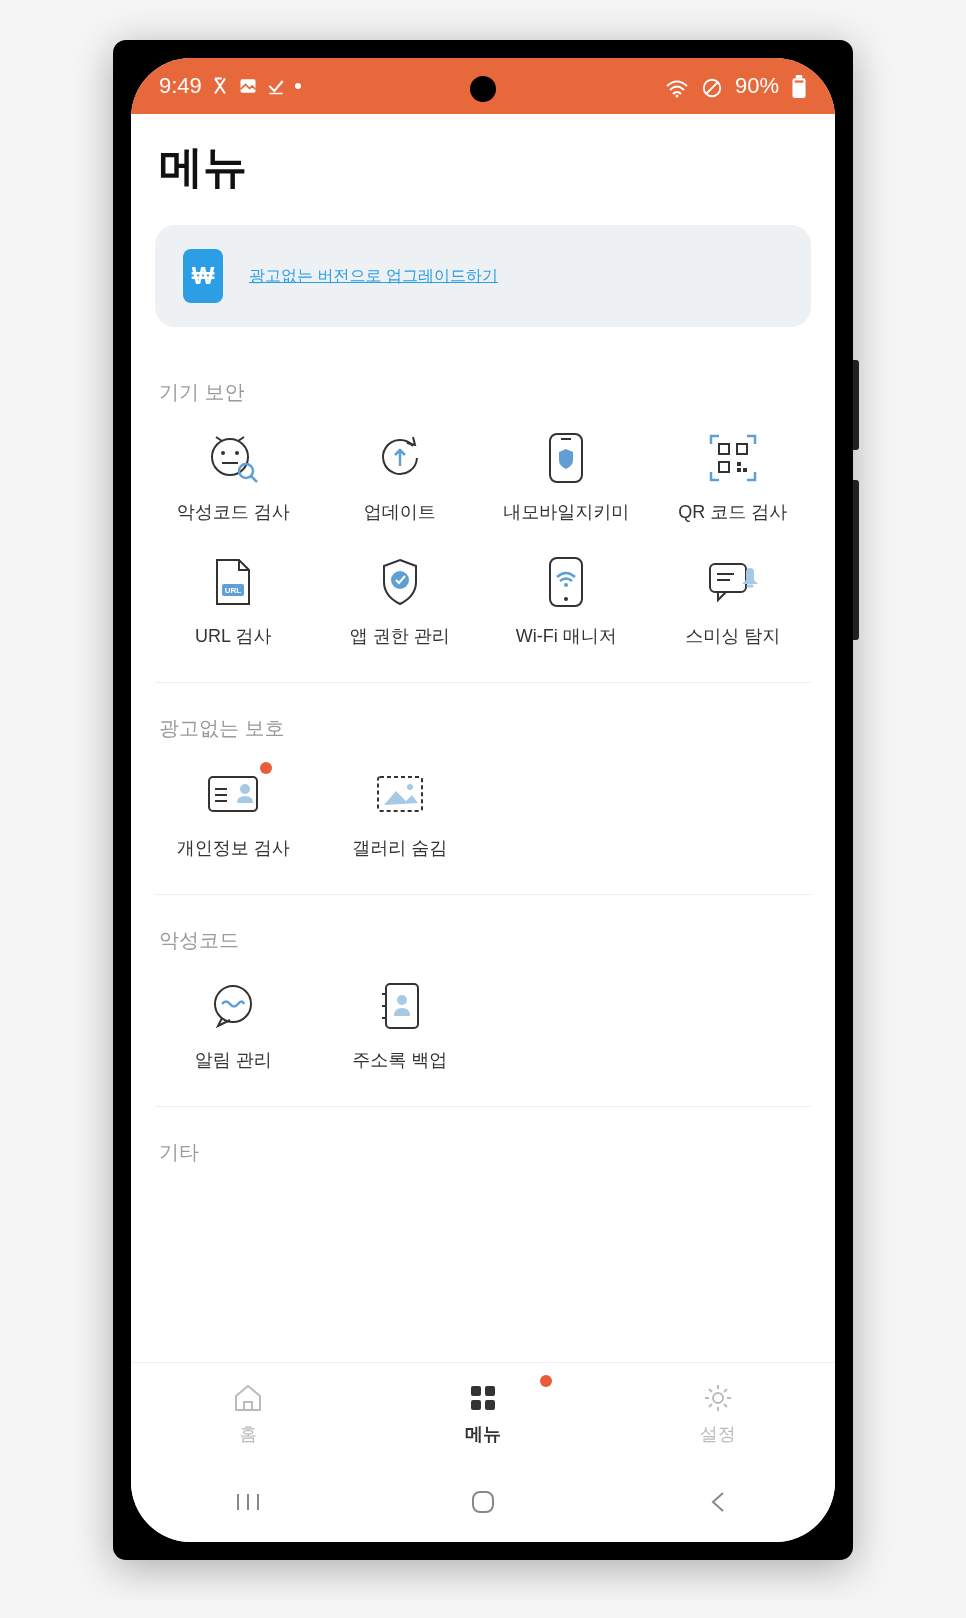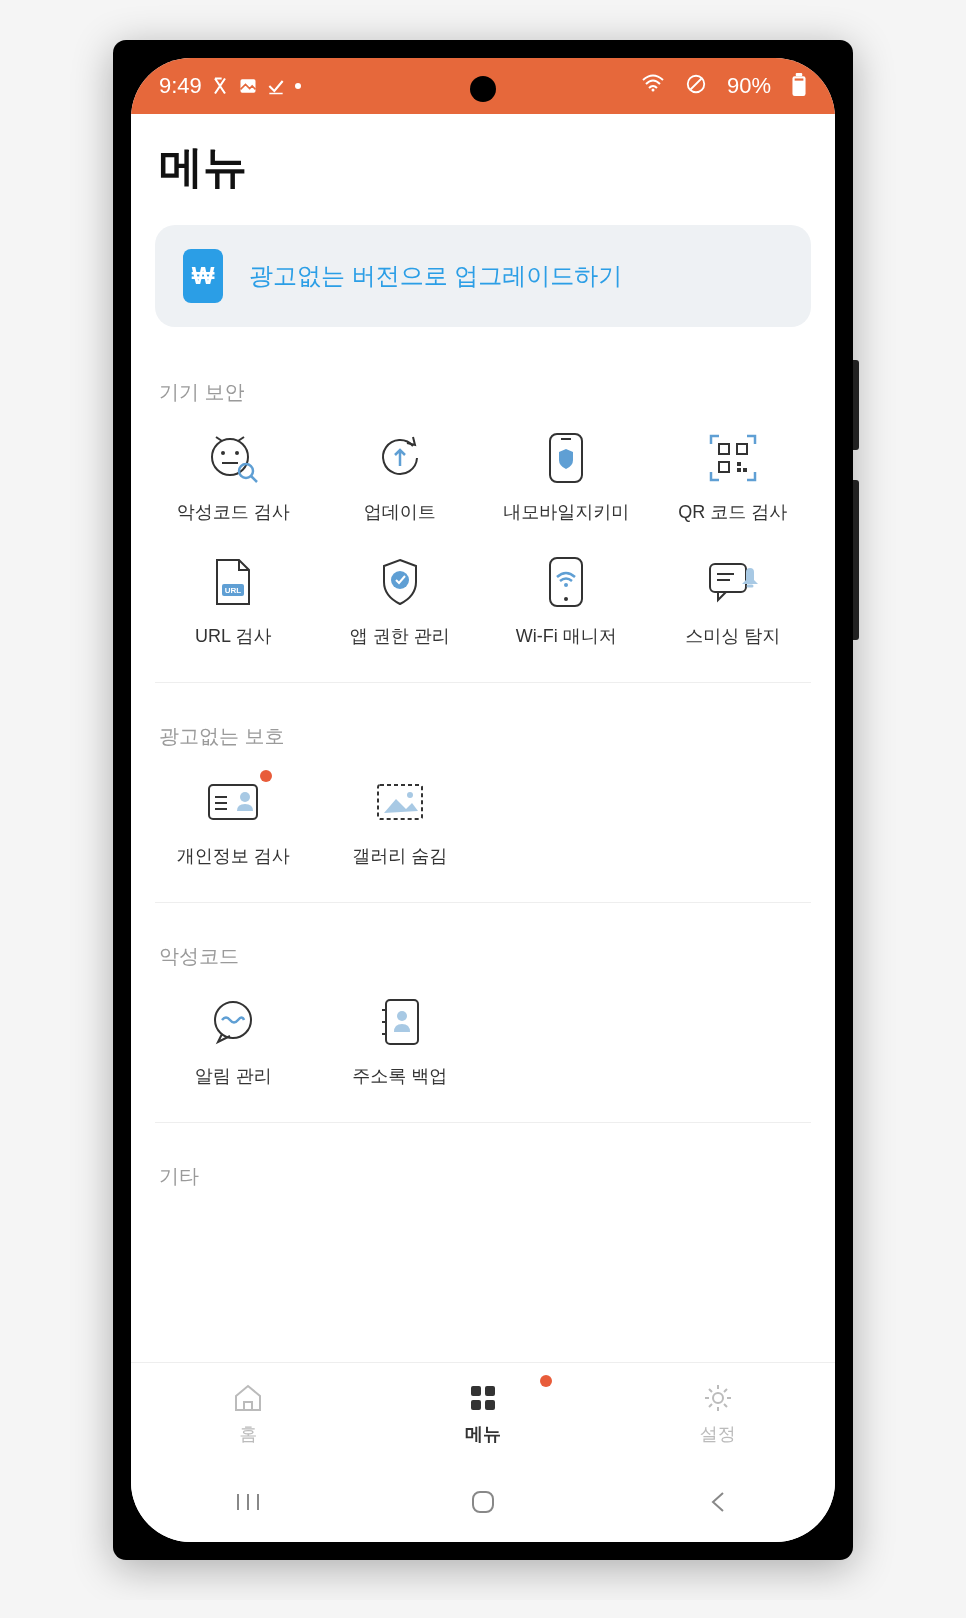--- a/index.html
+++ b/index.html
@@ -55,21 +55,21 @@
   height: 56px;
   display: flex;
   align-items: center;
   justify-content: space-between;
   padding: 0 28px;
   color: #fff;
   font-size: 22px;
   font-weight: 500;
 }
 .status-left { display: flex; align-items: center; gap: 8px; }
-.status-right { display: flex; align-items: flex-start; gap: 20px; }
+.status-right { display: flex; align-items: flex-end; gap: 12px; }
 .status-icon { display: inline-flex; }
 .content {
   flex: 1;
   background: #fff;
   overflow-y: auto;
   padding: 0 24px;
 }
 .page-title {
   font-size: 44px;
   font-weight: 700;
@@ -90,22 +90,22 @@
   height: 54px;
   background: #2B9EE6;
   border-radius: 8px;
   display: flex;
   align-items: center;
   justify-content: center;
   color: #fff;
   font-size: 24px;
   font-weight: 700;
 }
-.upgrade-text { color: #2B9EE6; font-size: 24px; font-weight: 500; }
-.section { margin-bottom: 28px; }
+.upgrade-text { color: #2B9EE6; font-size: 16px; font-weight: 500; text-decoration: underline; }
+.section { margin-bottom: 20px; }
 .section-title {
   color: #9a9a9a;
   font-size: 20px;
   padding: 12px 4px 24px;
 }
 .grid {
   display: grid;
   grid-template-columns: repeat(4, 1fr);
   gap: 30px 10px;
 }

